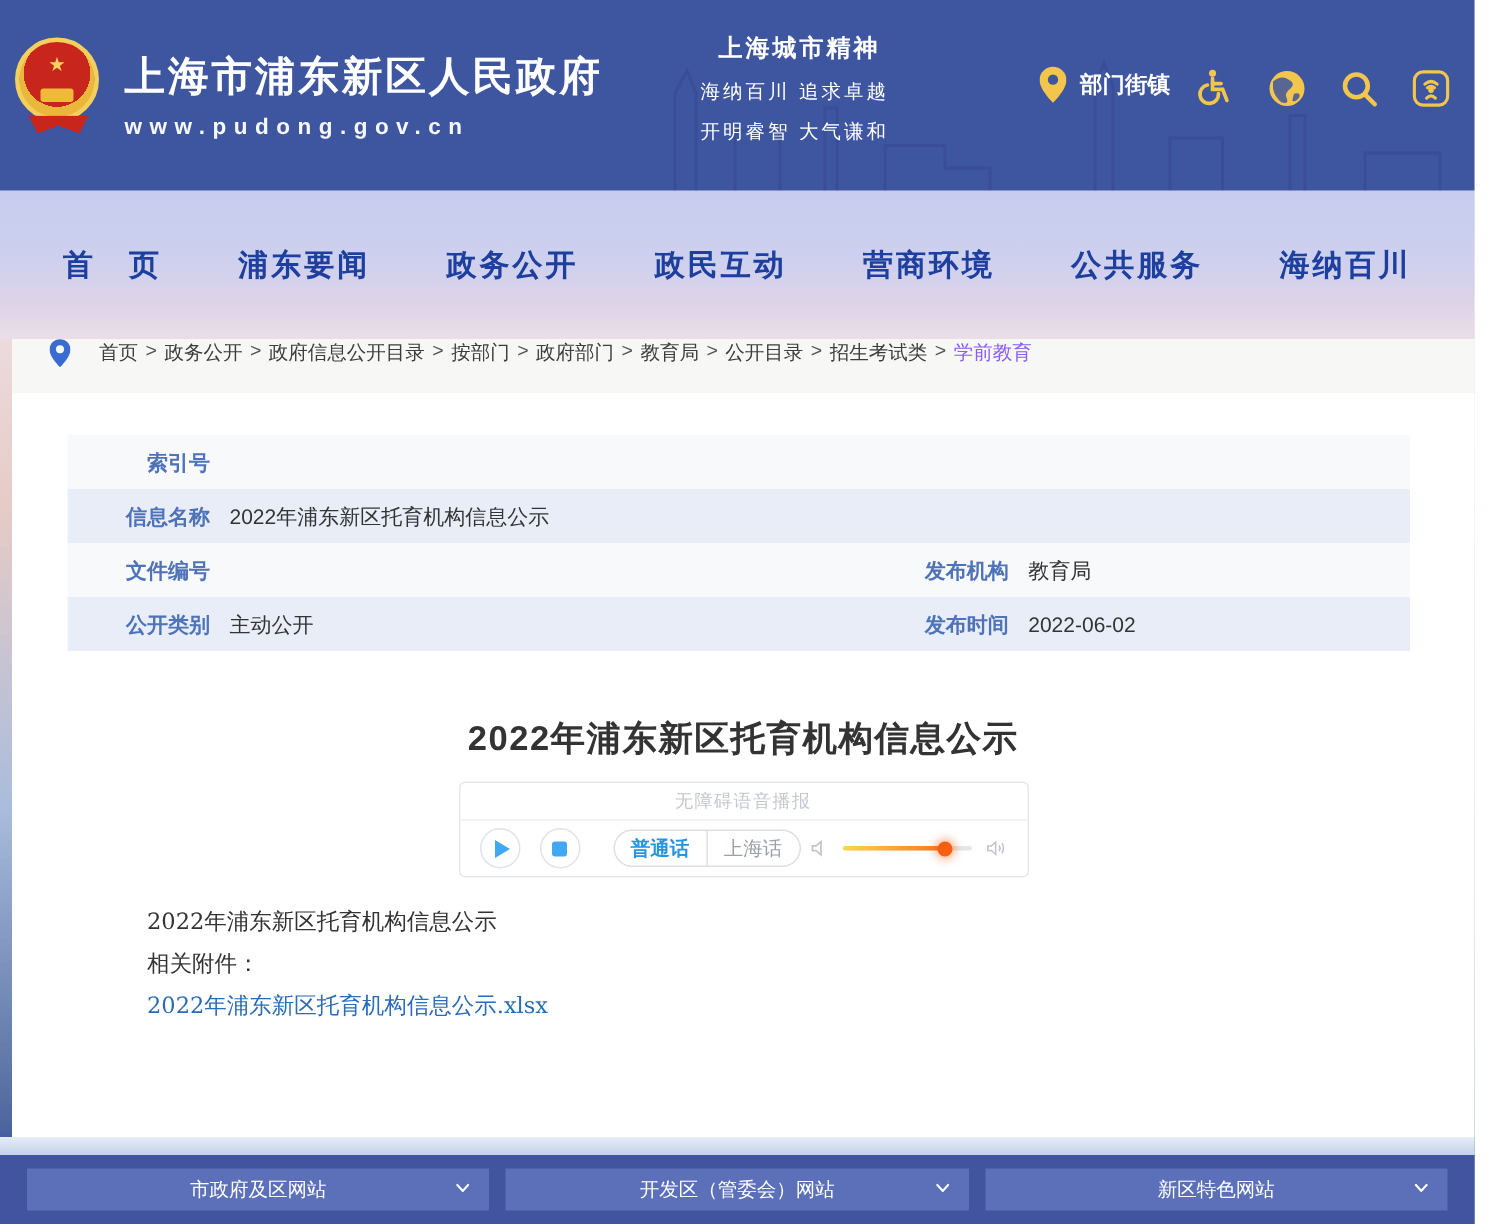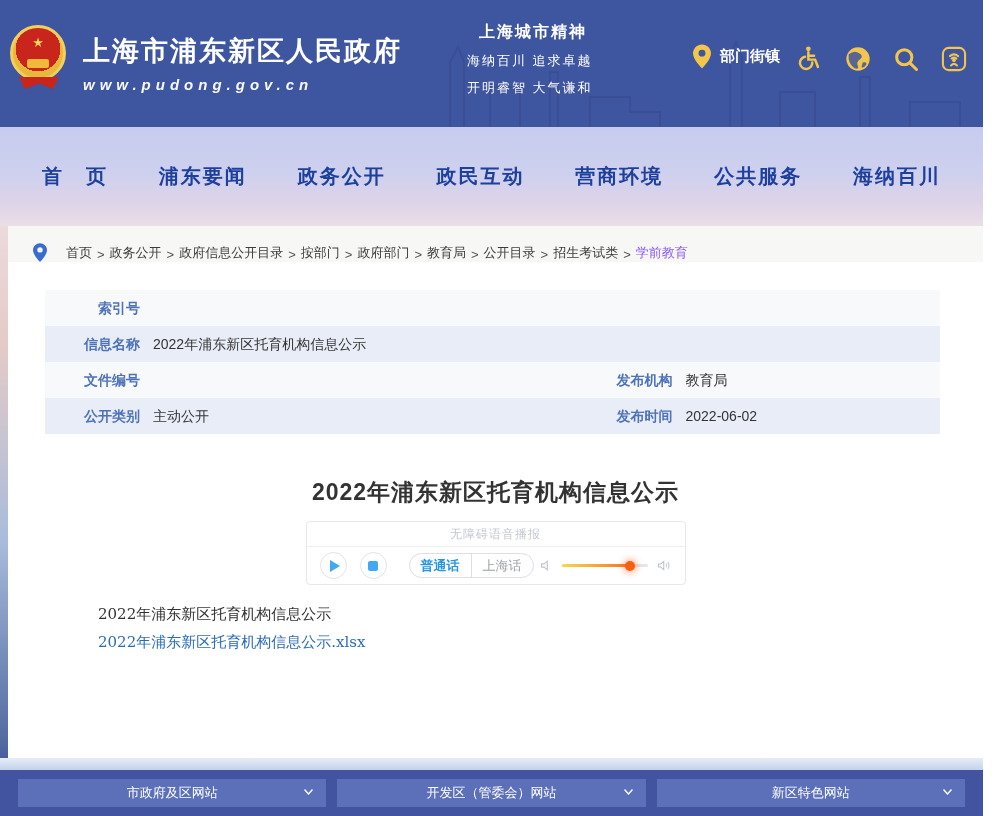--- a/index.html
+++ b/index.html
@@ -16,36 +16,36 @@
     background: radial-gradient(circle at 50% 42%, #c8251c 0 58%, #e9b83a 58% 100%);
     border:3px solid #f3cf5d; position:relative; }
   .emblem:after { content:"★"; position:absolute; left:0; right:0; top:7px; text-align:center;
     color:#f6d45e; font-size:13px; }
   .emblem:before { content:""; position:absolute; left:14px; right:14px; bottom:10px; height:9px;
     background:#f0b93a; border-radius:2px; }
   .ribbon { width:40px; height:12px; margin:-4px auto 0; background:#c8251c;
     clip-path:polygon(0 0,100% 0,85% 100%,50% 55%,15% 100%); }
   .site-titles { position:absolute; left:83px; top:33px; color:#fff; }
   .site-title { font-size:27px; font-weight:bold; letter-spacing:2px; }
-  .site-url { margin-top:7px; font-size:15px; font-weight:bold; letter-spacing:5px; opacity:.96;font-style:italic; }
+  .site-url { margin-top:7px; font-size:15px; font-weight:bold; letter-spacing:5px; opacity:.96; }
   .spirit { position:absolute; left:467px; top:22px; color:#fff; }
   .spirit-title { font-size:16px; font-weight:bold; letter-spacing:2px; margin-left:12px; }
   .spirit-line { font-size:13px; margin-top:9px; letter-spacing:2px; }
   .dept-link { position:absolute; left:693px; top:44px; display:flex; align-items:center; gap:9px;
     color:#fff; font-size:15px; font-weight:bold; cursor:pointer; }
   .header-icons { position:absolute; right:15px; top:44px; display:flex; gap:19px; align-items:center; }
   .hicon { width:29px; height:29px; display:flex; align-items:center; justify-content:center; cursor:pointer; }
 
   
   nav { height:99px; display:flex; align-items:center; justify-content:space-between; padding:0 42px;
     background: linear-gradient(180deg,#c7ccee 0%,#cdd0ee 45%,#ddd3e9 75%,#eadee7 100%); }
   nav a { font-size:20px; font-weight:bold; color:#1D3F9E; letter-spacing:2px; text-decoration:none; cursor:pointer; }
 
   
-  .breadcrumb-bar { margin-left:8px; height:36px; background:#f7f7f5; display:flex; align-items:flex-end;
+  .breadcrumb-bar { margin-left:8px; height:36px; background:#f7f7f5; display:flex; align-items:flex-start;
     padding-left:25px; font-size:13px; color:#3c3c3c; }
   .crumb-pin { margin-right:14px; display:flex; }
   .crumb { padding:0 5px; cursor:pointer; }
   .crumb-sep { color:#555; }
   .crumb-current { padding:0 5px; color:#8b5cf6; cursor:pointer; }
 
   
   main { margin-left:8px; height:496px; background:#fff; padding-top:28px; overflow:hidden; }
   .info-table { margin:0 43px 0 37px; }
   .info-row { display:flex; height:36px; line-height:36px; font-size:14px; }
@@ -270,20 +270,21 @@
             <path d="M2 6 L5 6 L9 2.6 L9 13.4 L5 10 L2 10 Z"></path>
             <path d="M12 5.5 Q14 8 12 10.5"></path>
             <path d="M14.5 3.5 Q17.5 8 14.5 12.5"></path>
           </svg>
         </div>
       </div>
     </div>
 
     <div class="article-body">
       <p>2022年浦东新区托育机构信息公示</p>
+      <p>相关附件：</p>
       <p><a class="attachment-link">2022年浦东新区托育机构信息公示.xlsx</a></p>
     </div>
 
   </main>
 
   <div class="pre-footer-strip"></div>
 
   <footer>
     <div class="dropdown">
       <span>市政府及区网站</span>

